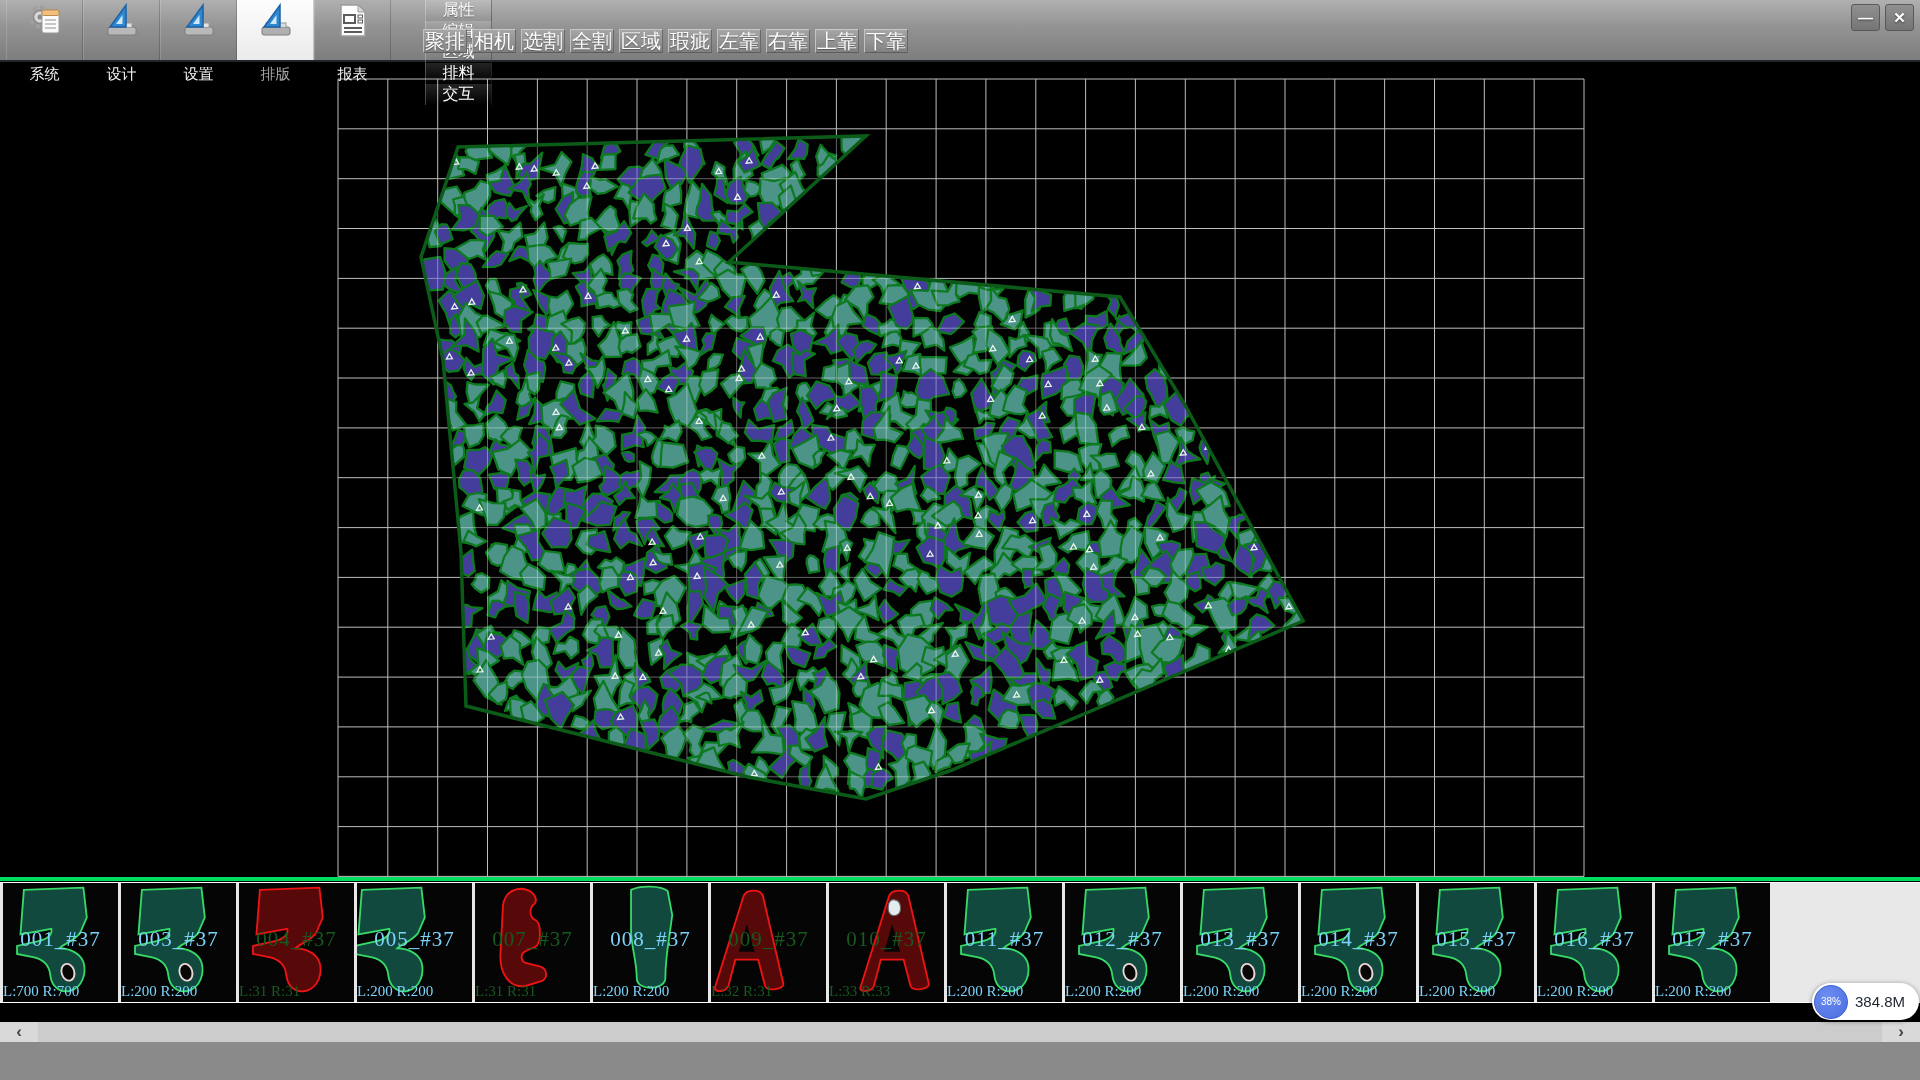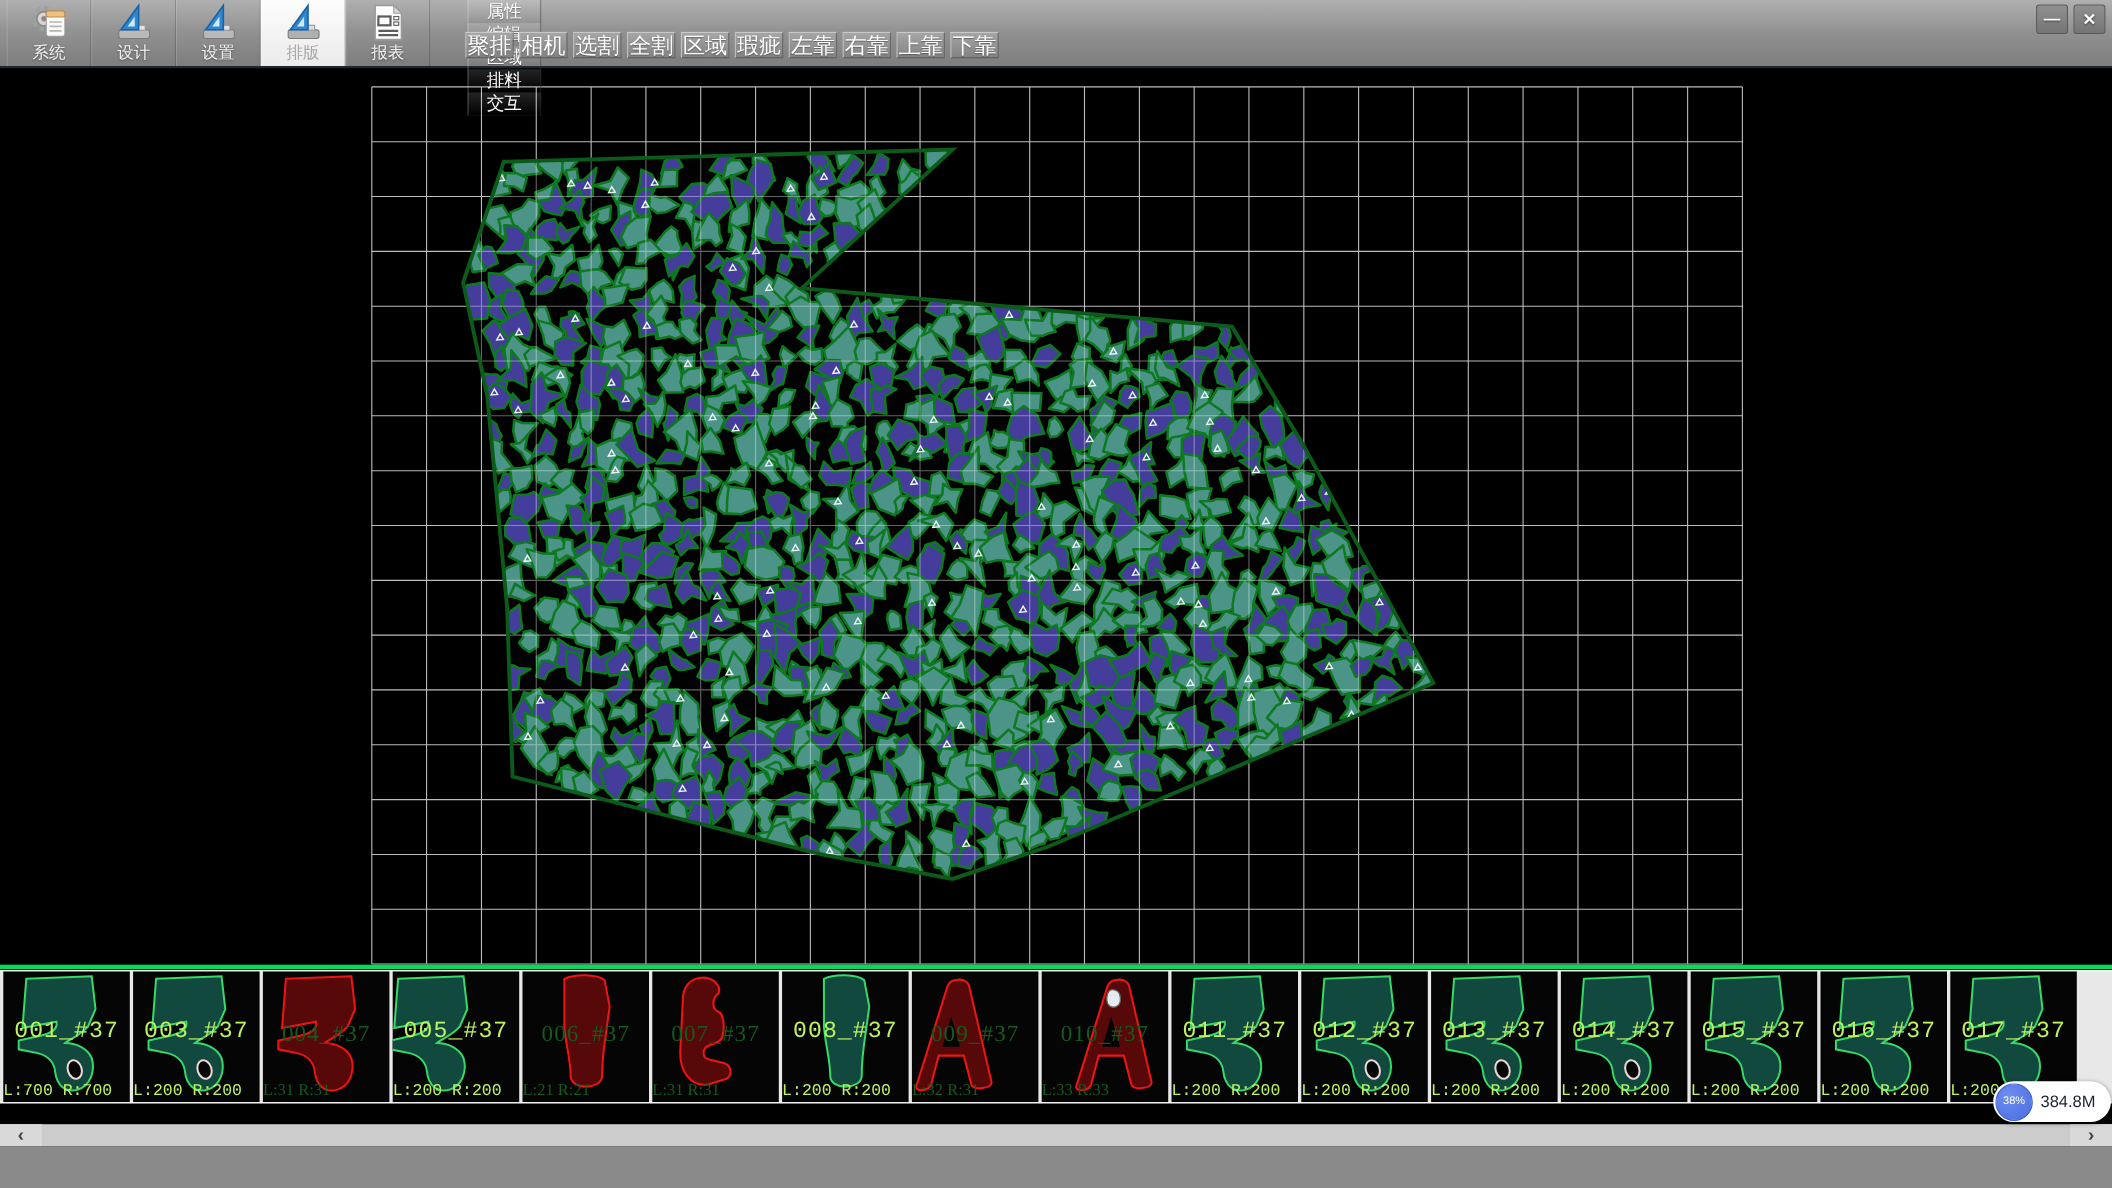--- a/index.html
+++ b/index.html
@@ -9,21 +9,21 @@
   
   #nest-svg{position:absolute;left:0;top:0;z-index:0;}
 
   
   .titlebar{position:absolute;left:0;top:0;width:1920px;height:62px;z-index:4;
     background:linear-gradient(180deg,#b0b0b0,#939393 45%,#7d7d7d);
     border-bottom:2px solid #20262c;box-sizing:border-box;}
   .toolbar-main{position:absolute;left:6px;top:0;height:60px;display:flex;}
   .tb-item{width:77px;height:60px;display:flex;flex-direction:column;align-items:center;
     border-right:1px solid rgba(0,0,0,.18);border-left:1px solid rgba(255,255,255,.15);
-    box-sizing:border-box;cursor:pointer;}
+    box-sizing:border-box;cursor:pointer;gap:25px;}
   .tb-item.selected{background:linear-gradient(180deg,#fdfdfd,#ebebeb);}
   .tb-item .icon{width:38px;height:38px;margin-top:2px;}
   .tb-item .lbl{font-size:15px;color:#f2f2f2;text-shadow:0 1px 2px rgba(0,0,0,.4);line-height:18px;}
   .tb-item.selected .lbl{color:#a6a6a6;text-shadow:none;}
 
   .ribbon-tabs{position:absolute;left:425px;top:0;height:27px;display:flex;flex-direction:column;}
   .rtab{width:67px;height:27px;display:flex;align-items:center;justify-content:center;
     color:#fff;font-size:16px;box-sizing:border-box;cursor:pointer;
     border-right:1px solid rgba(50,50,50,.45);border-left:1px solid rgba(255,255,255,.25);
     background:linear-gradient(180deg,rgba(255,255,255,.14),rgba(0,0,0,.04));
@@ -44,21 +44,21 @@
   .strip-line{position:absolute;left:0;top:877px;width:1920px;height:4px;background:#00dd5e;z-index:3;}
   .thumbs{position:absolute;left:0;top:882px;width:1920px;height:121px;z-index:3;
     background:#e8e8e8;display:flex;gap:3px;padding-left:3px;box-sizing:border-box;
     border-top:1px solid #ffffff;border-bottom:1px solid #ffffff;overflow:hidden;}
   .tcell{position:relative;flex:none;width:115px;height:119px;background:#050505;cursor:pointer;}
   .tcell svg{position:absolute;left:0;top:0;}
   .tid{position:absolute;top:44px;left:0;width:100%;text-align:center;z-index:2;
     font-family:"Liberation Serif",serif;font-size:21px;letter-spacing:1px;pointer-events:none;}
   .tlr{position:absolute;bottom:2px;left:0;width:100%;text-align:left;z-index:2;
     font-family:"Liberation Serif",serif;font-size:15px;pointer-events:none;}
-  .tcell.teal .tid,.tcell.teal .tlr{color:#bef264;font-family:Liberation Mono, monospace;}
+  .tcell.teal .tid,.tcell.teal .tlr{color:#7dd3fc;}
   .tcell.red  .tid,.tcell.red  .tlr{color:#17591f;}
 
   
   .pill{position:absolute;left:1812px;top:983px;width:107px;height:37px;z-index:6;
     background:#ffffff;border-radius:19px;display:flex;align-items:center;
     box-shadow:0 1px 5px rgba(0,0,0,.45);}
   .pill-circle{width:32px;height:32px;border-radius:50%;margin-left:2px;flex:none;
     background:radial-gradient(circle at 35% 30%,#6c8cf0,#4a6ee0);
     border:1px solid #3d5ecf;color:#fff;font-size:10px;
     display:flex;align-items:center;justify-content:center;}
@@ -1238,29 +1238,20 @@
           <g transform="translate(-14,0)">
             <path d="M18,6 L70,4 L73,30 L67,44 C60,52 53,53 49,57 C57,57 67,61 70,69 C73,79 69,91 59,94 C49,97 42,90 41,80 C40,71 35,67 27,65 L12,62 L12,55 L30,51 C39,49 43,45 42,40 L15,45 Z" fill="#11493f" stroke="#37d967" stroke-width="1.6"></path>
           </g>
         </svg>
         <div class="tid">005_#37</div>
         <div class="tlr">L:200 R:200</div>
       </div>
       <div class="tcell red">
         <svg width="115" height="119" viewBox="0 0 100 104">
           <g transform="translate(0,0)">
-            <path d="M33,6 C41,2 59,2 65,7 L69,28 L66,50 C64,63 63,72 63,83 C63,94 38,95 38,83 C38,70 34,58 33,44 Z" fill="#570909" stroke="#ee1414" stroke-width="1.6"></path>
-          </g>
-        </svg>
-        <div class="tid">006_#37</div>
-        <div class="tlr">L:21 R:21</div>
-      </div>
-      <div class="tcell red">
-        <svg width="115" height="119" viewBox="0 0 100 104">
-          <g transform="translate(0,0)">
             <path d="M41,5 C29,5 24,13 24,23 L22,62 C21,79 30,92 44,90 L57,86 C64,84 63,75 57,73 L45,70 C39,69 39,61 45,59 L52,56 C58,54 58,34 52,32 C47,30 47,21 52,18 C55,13 50,6 41,5 Z" fill="#570909" stroke="#ee1414" stroke-width="1.6"></path>
           </g>
         </svg>
         <div class="tid">007_#37</div>
         <div class="tlr">L:31 R:31</div>
       </div>
       <div class="tcell teal">
         <svg width="115" height="119" viewBox="0 0 100 104">
           <g transform="translate(0,0)">
             <path d="M33,6 C41,2 59,2 65,7 L69,28 L66,50 C64,63 63,72 63,83 C63,94 38,95 38,83 C38,70 34,58 33,44 Z" fill="#11493f" stroke="#37d967" stroke-width="1.6"></path>

